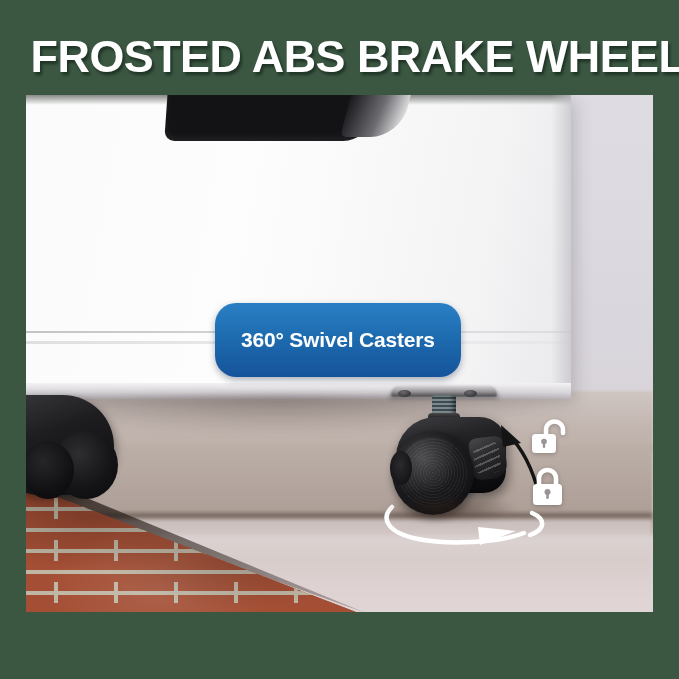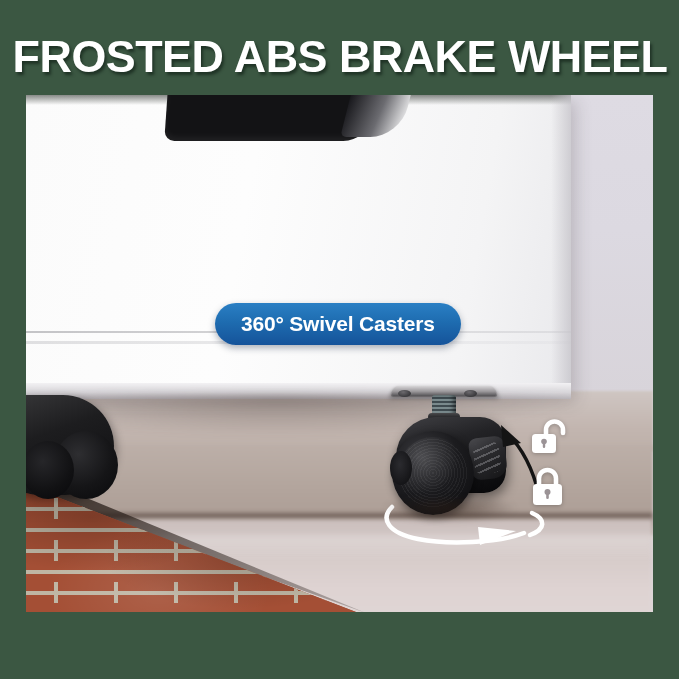--- a/index.html
+++ b/index.html
@@ -24,21 +24,21 @@
 
   
   #title-bar {
     position: absolute;
     left: 0;
     top: 0;
     width: 679px;
     height: 113px;
     display: flex;
     align-items: center;
-    justify-content: center;
+    justify-content: flex-end;
   }
   #title-text {
     font-size: 44px;
     font-weight: bold;
     color: #ffffff;
     letter-spacing: -0.5px;
     white-space: nowrap;
     text-shadow: 2px 3px 3px rgba(10, 22, 14, 0.55);
     font-family: "Liberation Sans", sans-serif;
     transform: scaleX(1.02);
@@ -417,21 +417,21 @@
     width: 70px;
     height: 80px;
   }
 
   
   #badge {
     position: absolute;
     left: 189px;
     top: 208px;
     height: 42px;
-    padding: 0 26px;
+    padding: 16px 26px;
     display: flex;
     align-items: center;
     justify-content: center;
     border-radius: 21px;
     background: linear-gradient(180deg, #2a7fc4 0%, #1e6cb0 45%, #15539a 100%);
     box-shadow: 0 3px 7px rgba(20,35,60,0.35);
   }
   #badge-text {
     font-size: 21px;
     font-weight: bold;

